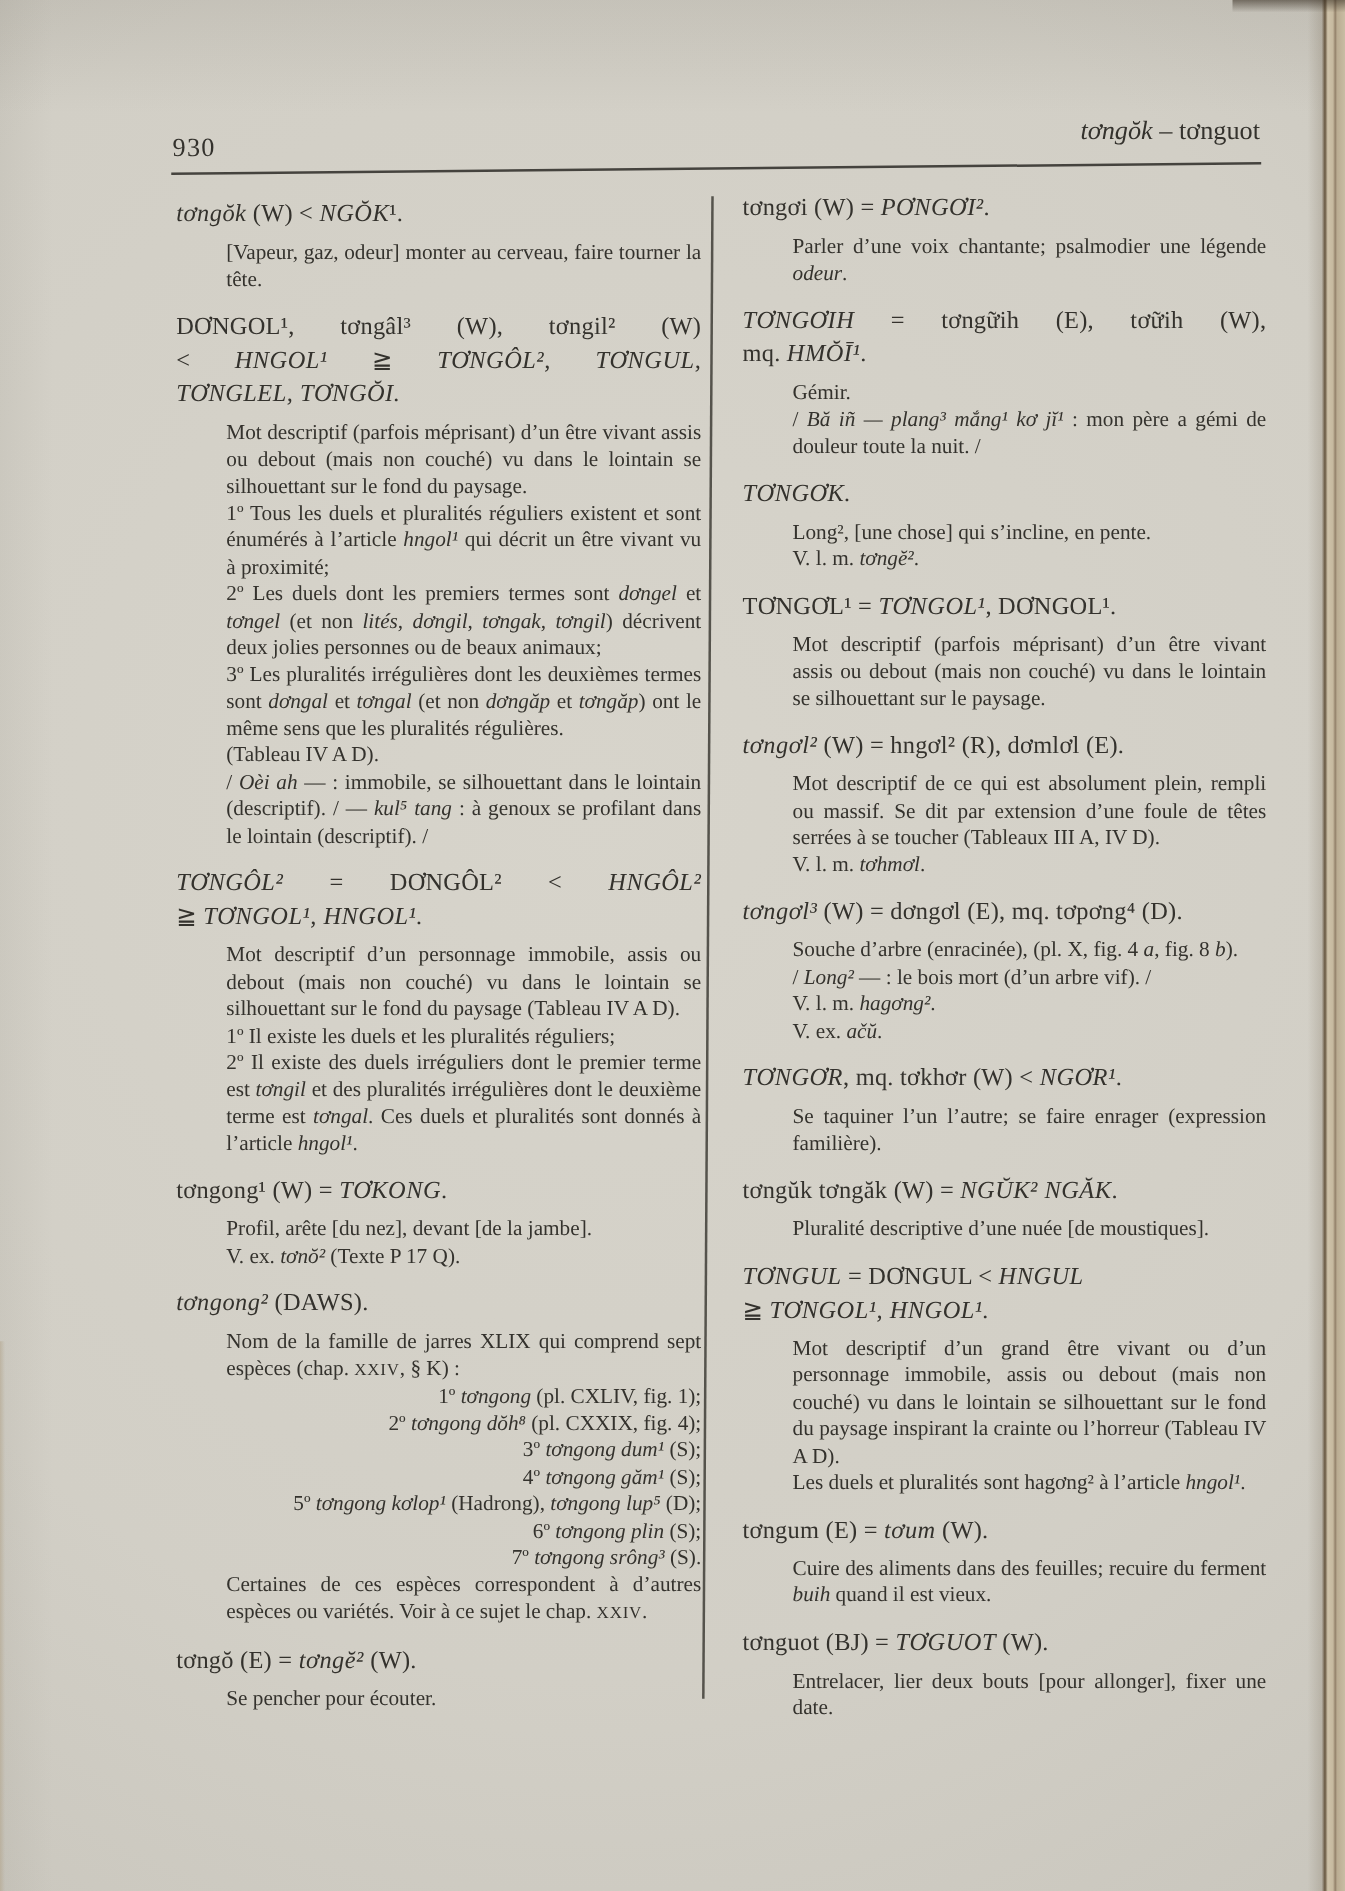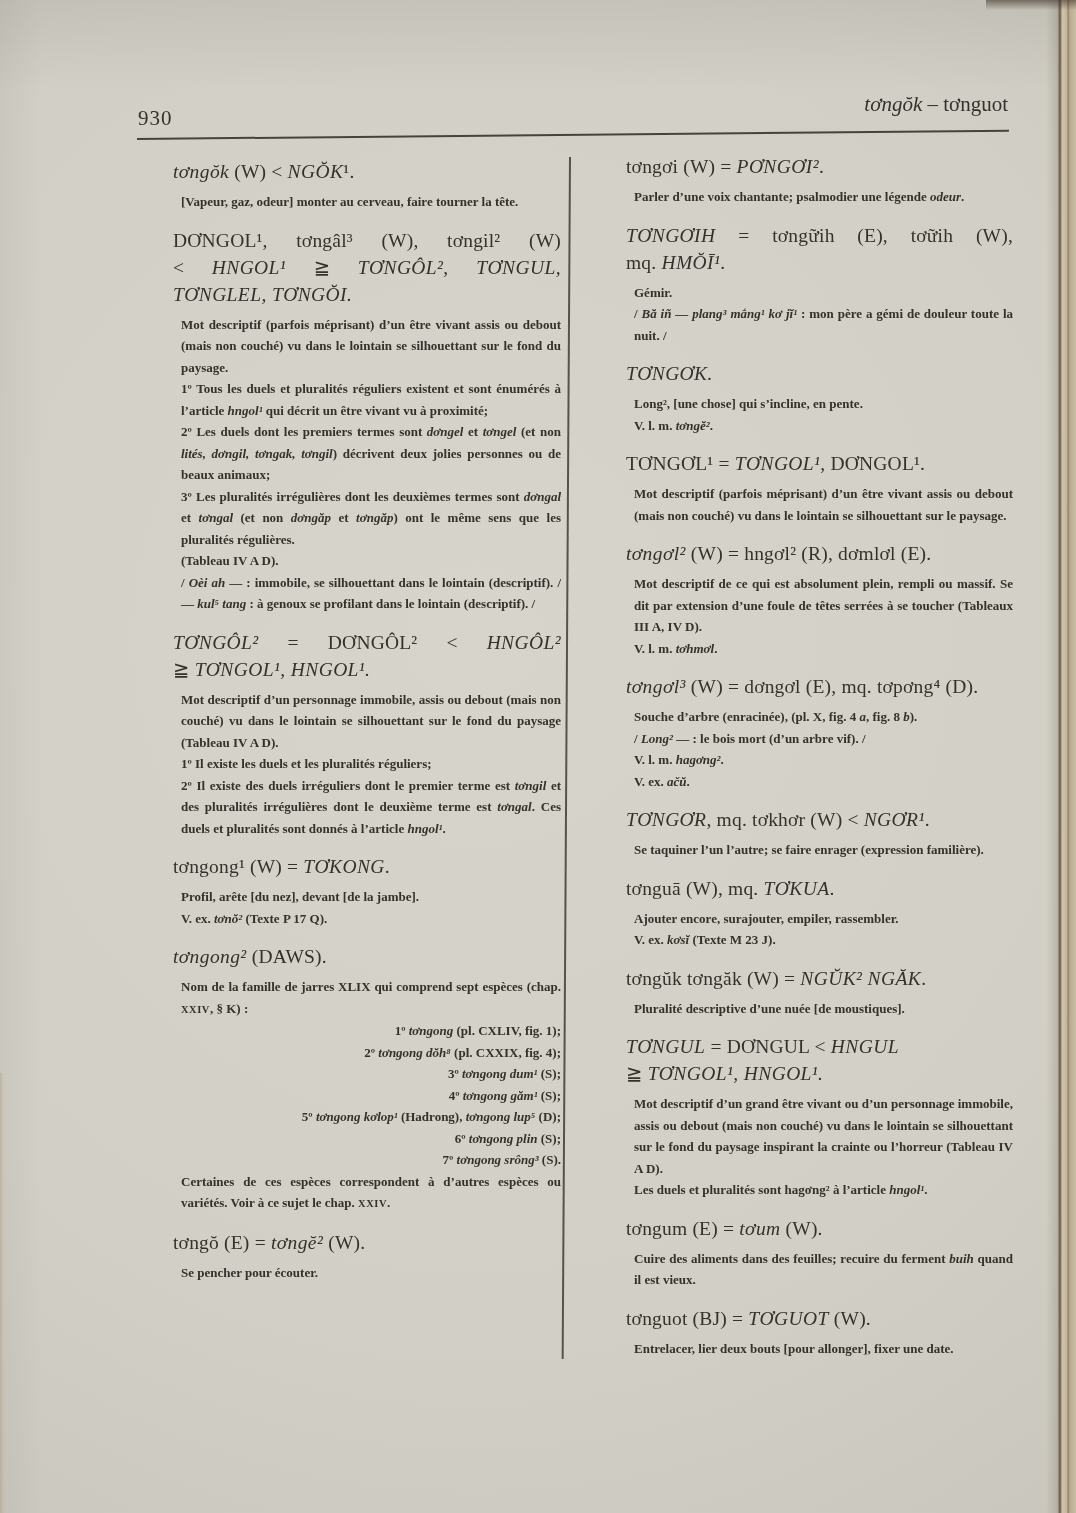--- a/index.html
+++ b/index.html
@@ -62,26 +62,26 @@
   .col{position:absolute;}
   .col-left{left:141px;top:158px;width:420px;}
   .col-right{left:594px;top:153px;width:419px;}
 
   .entry{margin-top:14px;}
   .entry:first-child{margin-top:0;}
   .head{
     font-size:19.5px;line-height:27px;margin-bottom:6px;
     letter-spacing:.2px;
   }
-  .hline{padding-left:40px;text-indent:-40px;margin-left:32px;}
+  .hline{padding-left:40px;text-indent:-40px;}
   .hline:first-child{padding-left:0;text-indent:0;}
   .hline.j{text-align:justify;text-align-last:justify;}
   .para{
-    font-size:13px;line-height:21.5px;
-    margin-left:40px;text-align:justify;font-weight:bold;
+    font-size:17px;line-height:21.5px;
+    margin-left:40px;text-align:justify;
   }
   .para.list{margin-left:54px;text-align:right;}
   .it{font-style:italic;}
   .sc{font-size:80%;text-transform:uppercase;letter-spacing:.6px;}
   .head .it{letter-spacing:.4px;}
 </style>
 </head>
 <body>
 
 <div class="page">
@@ -197,27 +197,20 @@
         <div class="para"><span class="">V. ex. </span><span class="it ">ačŭ</span><span class="">.</span></div>
       </div>
       <div class="entry">
         <div class="head">
           <div class="hline"><span class="it ">TƠNGƠR</span><span class="">, mq. tơkhơr (W) &lt; </span><span class="it ">NGƠR¹</span><span class="">.</span></div>
         </div>
         <div class="para"><span class="">Se taquiner l’un l’autre; se faire enrager (expression familière).</span></div>
       </div>
       <div class="entry">
         <div class="head">
-          <div class="hline"><span class="">tơnguā (W), mq. </span><span class="it ">TƠKUA</span><span class="">.</span></div>
-        </div>
-        <div class="para"><span class="">Ajouter encore, surajouter, empiler, rassembler.</span></div>
-        <div class="para"><span class="">V. ex. </span><span class="it ">kơsĭ</span><span class=""> (Texte M 23 J).</span></div>
-      </div>
-      <div class="entry">
-        <div class="head">
           <div class="hline"><span class="">tơngŭk tơngăk (W) = </span><span class="it ">NGŬK² NGĂK</span><span class="">.</span></div>
         </div>
         <div class="para"><span class="">Pluralité descriptive d’une nuée [de moustiques].</span></div>
       </div>
       <div class="entry">
         <div class="head">
           <div class="hline"><span class="it ">TƠNGUL</span><span class=""> = DƠNGUL &lt; </span><span class="it ">HNGUL</span></div>
           <div class="hline"><span class="">≧ </span><span class="it ">TƠNGOL¹, HNGOL¹.</span></div>
         </div>
         <div class="para"><span class="">Mot descriptif d’un grand être vivant ou d’un personnage immobile, assis ou debout (mais non couché) vu dans le lointain se silhouettant sur le fond du paysage inspirant la crainte ou l’horreur (Tableau IV A D).</span></div>

